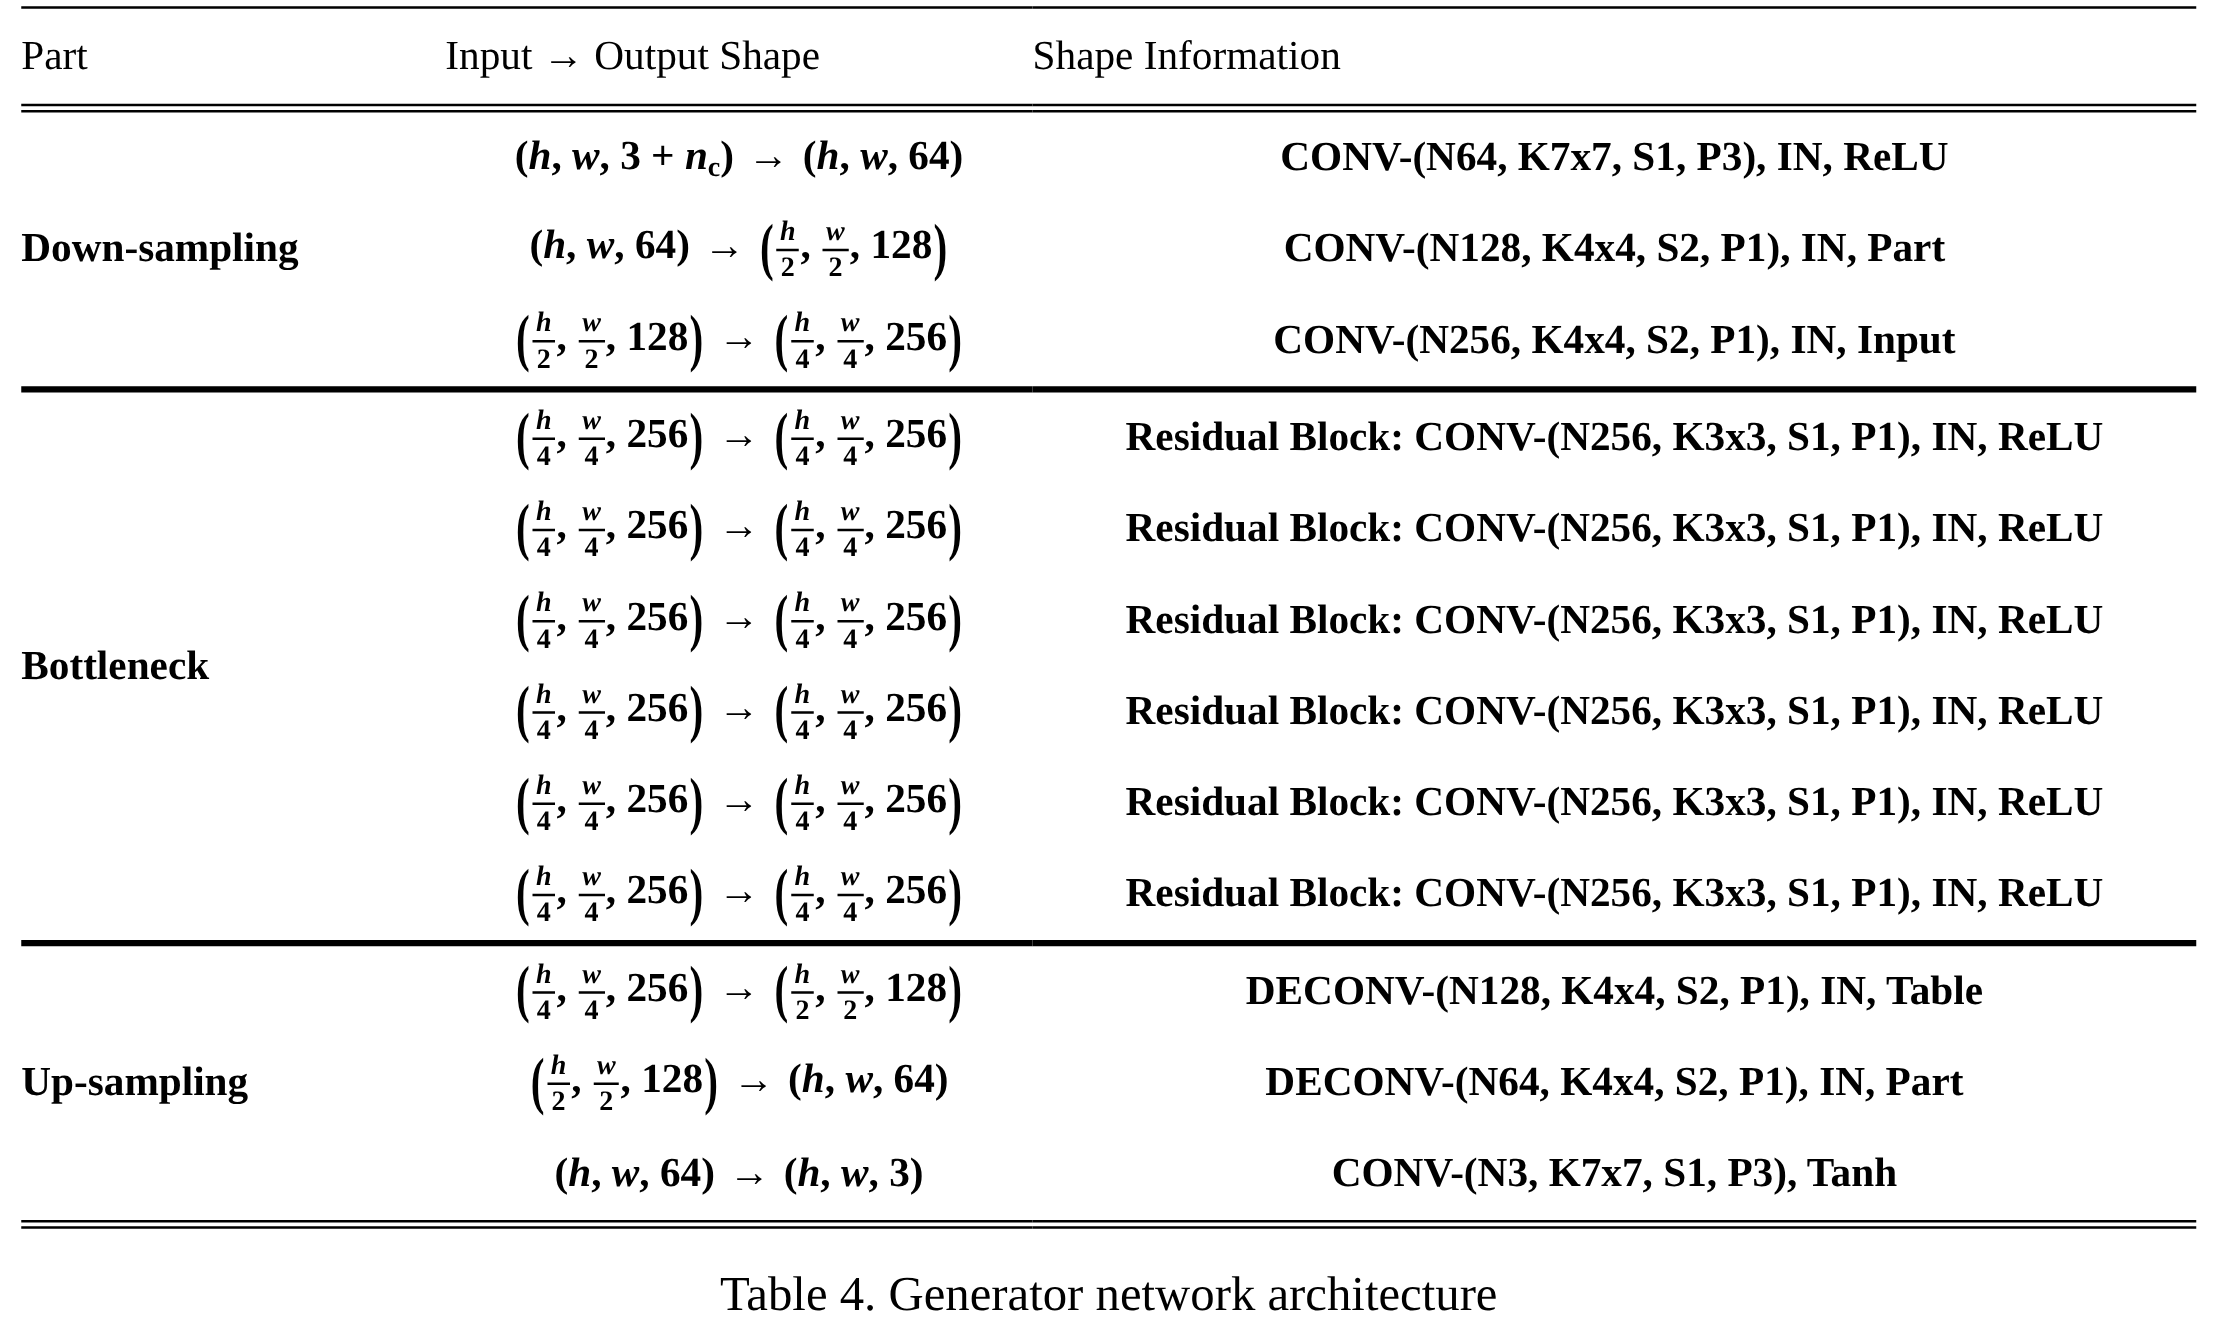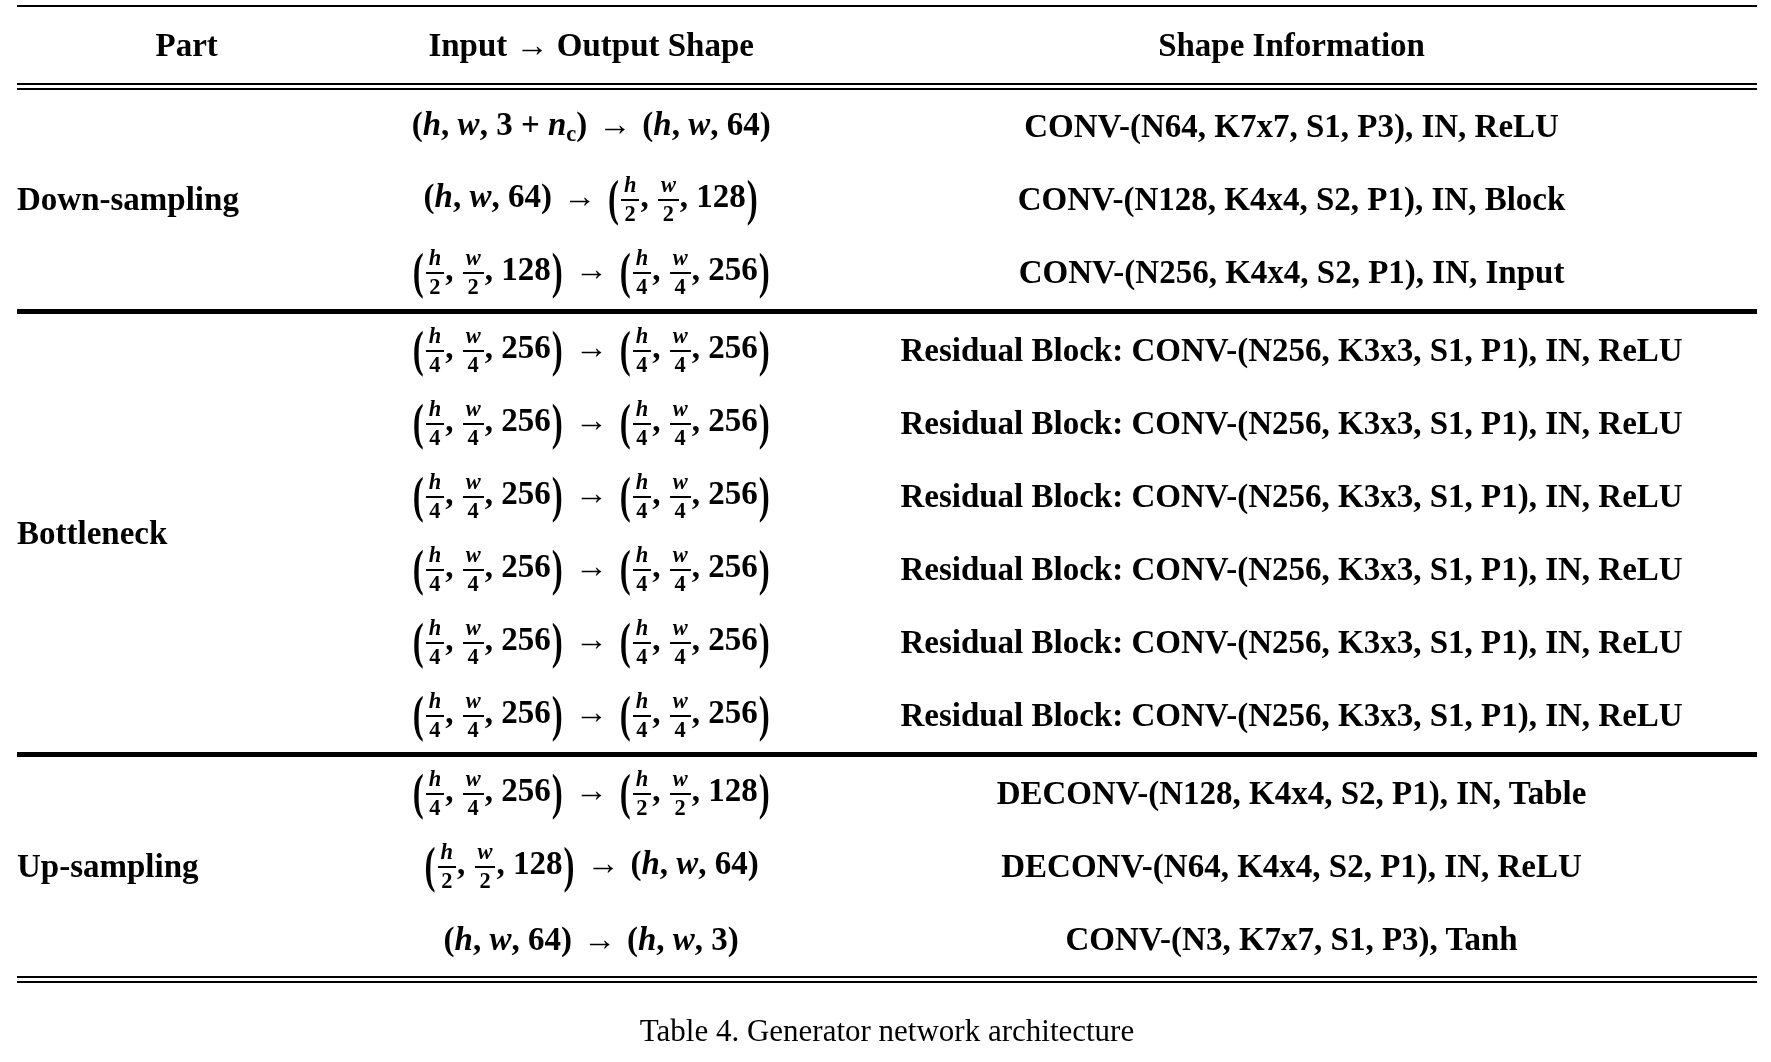--- a/index.html
+++ b/index.html
@@ -13,23 +13,23 @@
     width:100%;
     border-collapse:collapse;
     border-top:2px solid #000;
     border-bottom:7px double #000;
     table-layout:fixed;
   }
   col.c-part{width:19.5%;}
   col.c-shape{width:27%;}
   col.c-layer{width:53.5%;}
   thead th{
-    font-weight:bold;
+    font-weight:normal;
     height:76px;
-    text-align:center;vertical-align:middle;
+    text-align:left;vertical-align:middle;
     border-bottom:7px double #000;
     padding:0;
     margin-top:32px;
   }
   tbody td{
     height:73px;
     text-align:center;vertical-align:middle;
     padding:0;
     font-weight:bold;
   }
@@ -52,21 +52,21 @@
     display:inline-block;
     transform:scaleY(1.55);
     transform-origin:50% 55%;
     vertical-align:-3px;
     padding:0 1px;
   }
   sub{font-size:0.68em;vertical-align:-0.25em;}
   .caption{
     margin-top:30px;
     text-align:center;
-    font-size:31px;
+    font-size:39px;
   }
 </style>
 </head>
 <body>
 
 <div class="page">
   <table class="arch" id="arch-table">
     <colgroup>
       <col class="c-part">
         <col class="c-shape">
@@ -80,21 +80,21 @@
       </tr>
     </thead>
   <tbody>
         <tr>
           <td rowspan="3" class="part-cell">Down-sampling</td>
           <td class="shape-cell"><span class="paren">(</span><i>h</i>, <i>w</i>, 3 + <i>n</i><sub>c</sub><span class="paren">)</span><span class="arrow">→</span><span class="paren">(</span><i>h</i>, <i>w</i>, 64<span class="paren">)</span></td>
           <td class="layer-cell">CONV-(N64, K7x7, S1, P3), IN, ReLU</td>
         </tr>
         <tr>
           <td class="shape-cell"><span class="paren">(</span><i>h</i>, <i>w</i>, 64<span class="paren">)</span><span class="arrow">→</span><span class="paren tall">(</span><span class="frac"><span class="num"><i>h</i></span><span class="den">2</span></span>, <span class="frac"><span class="num"><i>w</i></span><span class="den">2</span></span>, 128<span class="paren tall">)</span></td>
-          <td class="layer-cell">CONV-(N128, K4x4, S2, P1), IN, Block</td>
+          <td class="layer-cell">CONV-(N128, K4x4, S2, P1), IN, Part</td>
         </tr>
         <tr>
           <td class="shape-cell"><span class="paren tall">(</span><span class="frac"><span class="num"><i>h</i></span><span class="den">2</span></span>, <span class="frac"><span class="num"><i>w</i></span><span class="den">2</span></span>, 128<span class="paren tall">)</span><span class="arrow">→</span><span class="paren tall">(</span><span class="frac"><span class="num"><i>h</i></span><span class="den">4</span></span>, <span class="frac"><span class="num"><i>w</i></span><span class="den">4</span></span>, 256<span class="paren tall">)</span></td>
           <td class="layer-cell">CONV-(N256, K4x4, S2, P1), IN, Input</td>
         </tr>
       </tbody>
       <tbody>
         <tr class="section-sep">
           <td rowspan="6" class="part-cell">Bottleneck</td>
           <td class="shape-cell"><span class="paren tall">(</span><span class="frac"><span class="num"><i>h</i></span><span class="den">4</span></span>, <span class="frac"><span class="num"><i>w</i></span><span class="den">4</span></span>, 256<span class="paren tall">)</span><span class="arrow">→</span><span class="paren tall">(</span><span class="frac"><span class="num"><i>h</i></span><span class="den">4</span></span>, <span class="frac"><span class="num"><i>w</i></span><span class="den">4</span></span>, 256<span class="paren tall">)</span></td>
@@ -122,21 +122,21 @@
         </tr>
       </tbody>
       <tbody>
         <tr class="section-sep">
           <td rowspan="3" class="part-cell">Up-sampling</td>
           <td class="shape-cell"><span class="paren tall">(</span><span class="frac"><span class="num"><i>h</i></span><span class="den">4</span></span>, <span class="frac"><span class="num"><i>w</i></span><span class="den">4</span></span>, 256<span class="paren tall">)</span><span class="arrow">→</span><span class="paren tall">(</span><span class="frac"><span class="num"><i>h</i></span><span class="den">2</span></span>, <span class="frac"><span class="num"><i>w</i></span><span class="den">2</span></span>, 128<span class="paren tall">)</span></td>
           <td class="layer-cell">DECONV-(N128, K4x4, S2, P1), IN, Table</td>
         </tr>
         <tr>
           <td class="shape-cell"><span class="paren tall">(</span><span class="frac"><span class="num"><i>h</i></span><span class="den">2</span></span>, <span class="frac"><span class="num"><i>w</i></span><span class="den">2</span></span>, 128<span class="paren tall">)</span><span class="arrow">→</span><span class="paren">(</span><i>h</i>, <i>w</i>, 64<span class="paren">)</span></td>
-          <td class="layer-cell">DECONV-(N64, K4x4, S2, P1), IN, ReLU</td>
+          <td class="layer-cell">DECONV-(N64, K4x4, S2, P1), IN, Part</td>
         </tr>
         <tr>
           <td class="shape-cell"><span class="paren">(</span><i>h</i>, <i>w</i>, 64<span class="paren">)</span><span class="arrow">→</span><span class="paren">(</span><i>h</i>, <i>w</i>, 3<span class="paren">)</span></td>
           <td class="layer-cell">CONV-(N3, K7x7, S1, P3), Tanh</td>
         </tr>
       </tbody>
     </table>
   <div class="caption">Table 4. Generator network architecture</div>
 </div>
 

